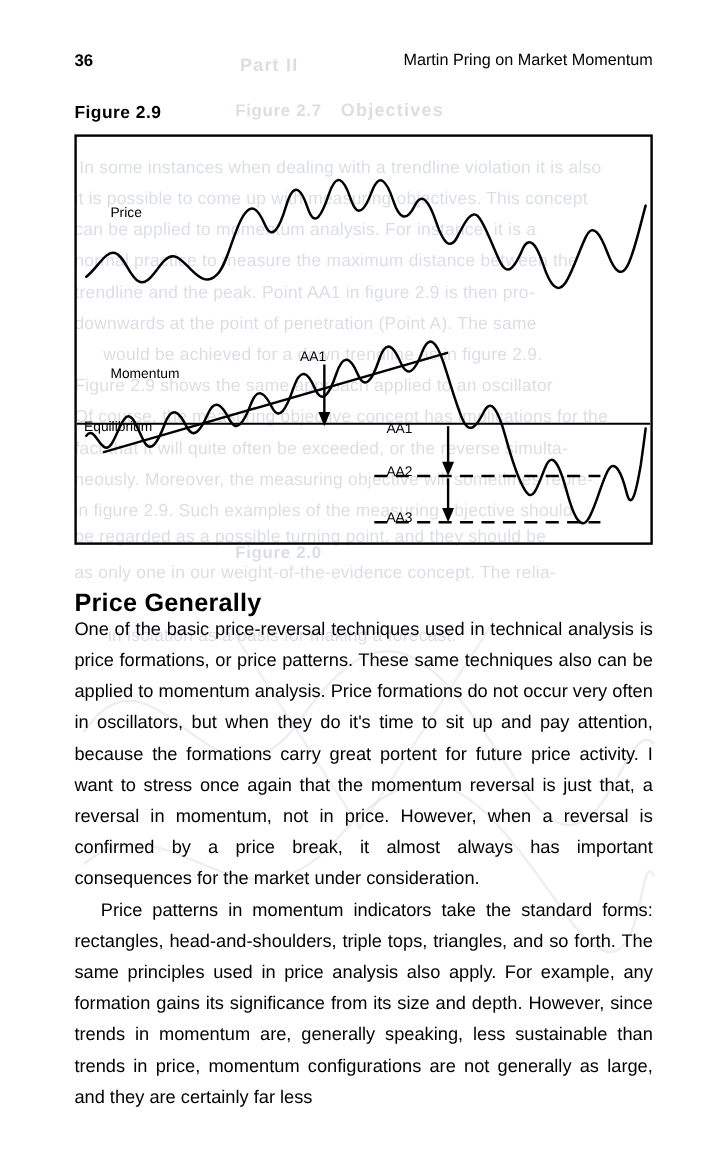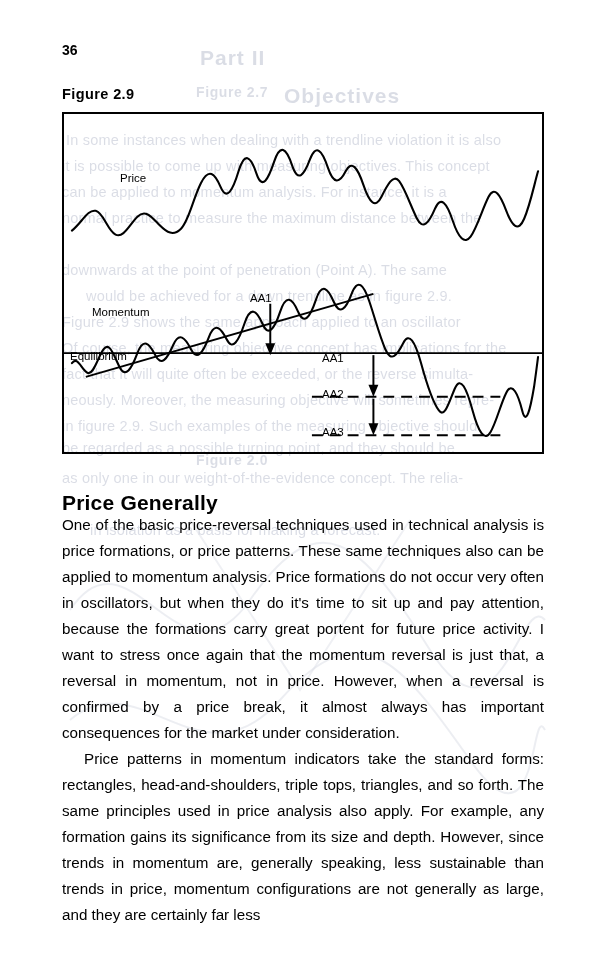--- a/index.html
+++ b/index.html
@@ -67,21 +67,21 @@
     pointer-events: none;
     opacity: 0.17;
     color: #2b3a6b;
   }
   .ghost {
     position: absolute;
     font-family: "Liberation Sans", sans-serif;
     white-space: nowrap;
   }
   .g-head {
-    font-size: 21px;
+    font-size: 15px;
     font-weight: bold;
     letter-spacing: 1px;
   }
   .g-body {
     font-size: 14.5px;
     letter-spacing: 0.2px;
   }
   .g-fig {
     font-size: 14px;
     font-weight: bold;
@@ -106,21 +106,21 @@
     height: 100%;
     display: block;
   }
   .chart-label {
     position: absolute;
     font-size: 11.5px;
     font-family: "Liberation Sans", sans-serif;
     color: #000;
     white-space: nowrap;
   }
-  .lbl-price      { left: 28px;  top: 58px; margin-left: 28px; }
+  .lbl-price      { left: 28px;  top: 58px; }
   .lbl-momentum   { left: 28px;  top: 192px; }
   .lbl-equilibrium{ left: 6px;   top: 236px; }
   .lbl-aa1-top    { left: 186px; top: 178px; }
   .lbl-aa1-right  { left: 258px; top: 238px; }
   .lbl-aa2        { left: 258px; top: 274px; }
   .lbl-aa3        { left: 258px; top: 312px; }
 
   
   .section-heading {
     position: absolute;
@@ -159,20 +159,21 @@
 
   <div class="ghost-layer">
     <div class="ghost g-head" style="left:200px; top:46px;">Part II</div>
     <div class="ghost g-fig" style="left:196px; top:84px;">Figure 2.7</div>
     <div class="ghost g-head" style="left:284px; top:84px;">Objectives</div>
 
     <div class="ghost g-body" style="left:66px; top:132px;">In some instances when dealing with a trendline violation it is also</div>
     <div class="ghost g-body" style="left:62px; top:158px;">it is possible to come up with measuring objectives. This concept</div>
     <div class="ghost g-body" style="left:62px; top:184px;">can be applied to momentum analysis. For instance, it is a</div>
     <div class="ghost g-body" style="left:62px; top:210px;">normal practice to measure the maximum distance between the</div>
+    <div class="ghost g-body" style="left:62px; top:236px;">trendline and the peak. Point AA1 in figure 2.9 is then pro-</div>
     <div class="ghost g-body" style="left:62px; top:262px;">downwards at the point of penetration (Point A). The same</div>
     <div class="ghost g-body" style="left:86px; top:288px;">would be achieved for a down trendline as in figure 2.9.</div>
     <div class="ghost g-body" style="left:62px; top:314px;">Figure 2.9 shows the same approach applied to an oscillator</div>
     <div class="ghost g-body" style="left:62px; top:340px;">Of course, the measuring objective concept has implications for the</div>
     <div class="ghost g-body" style="left:62px; top:366px;">fact that it will quite often be exceeded, or the reverse simulta-</div>
     <div class="ghost g-body" style="left:62px; top:392px;">neously. Moreover, the measuring objective will sometimes repre-</div>
     <div class="ghost g-body" style="left:62px; top:418px;">in figure 2.9. Such examples of the measuring objective should</div>
     <div class="ghost g-body" style="left:62px; top:440px;">be regarded as a possible turning point, and they should be</div>
     <div class="ghost g-body" style="left:62px; top:470px;">as only one in our weight-of-the-evidence concept.  The relia-</div>
     <div class="ghost g-body" style="left:90px; top:522px;">in isolation as a basis for making a forecast.</div>
@@ -180,20 +181,21 @@
 
     <svg width="606" height="966" style="position:absolute;left:0;top:0;">
       <path d="M 70 610 C 130 520, 180 700, 250 600 S 360 540, 430 650 S 520 590, 545 620" fill="none" stroke="#2b3a6b" stroke-width="2" opacity="0.5"></path>
       <path d="M 70 720 C 140 660, 200 790, 280 700 S 400 660, 470 760 S 530 700, 545 730" fill="none" stroke="#2b3a6b" stroke-width="2" opacity="0.5"></path>
       <path d="M 190 520 L 300 690 L 410 520" fill="none" stroke="#2b3a6b" stroke-width="2" opacity="0.45"></path>
     </svg>
   </div>
 
   <div class="header">
     <div class="page-number">36</div>
+    <div class="running-title">Martin Pring on Market Momentum</div>
   </div>
 
   <div class="figure-caption">Figure 2.9</div>
 
   <div class="chart-wrap">
     <svg class="chart-svg" viewBox="0 0 482 342" preserveAspectRatio="none">
 
       <path fill="none" stroke="#000000" stroke-width="2.1" stroke-linejoin="round" stroke-linecap="round" d="M 8 118
            C 18 110, 24 96, 32 98
            C 40 100, 44 118, 52 122

